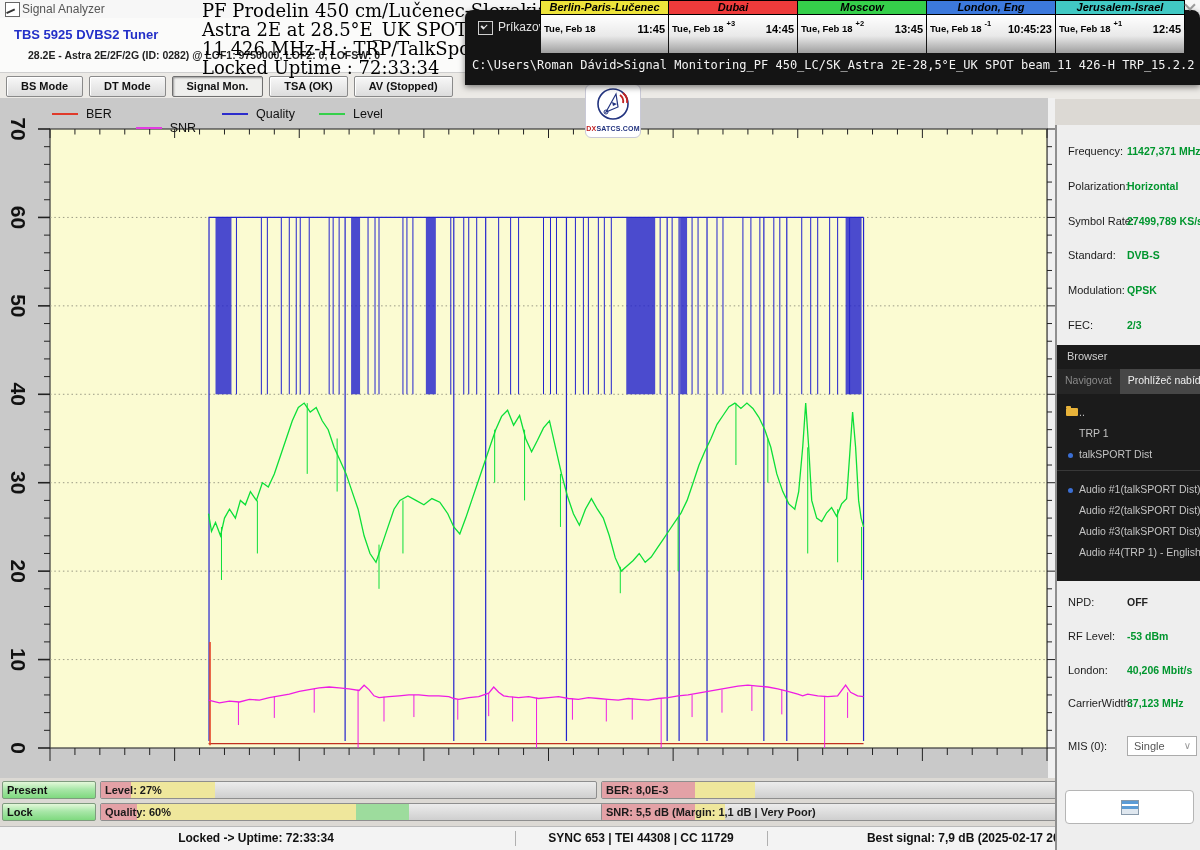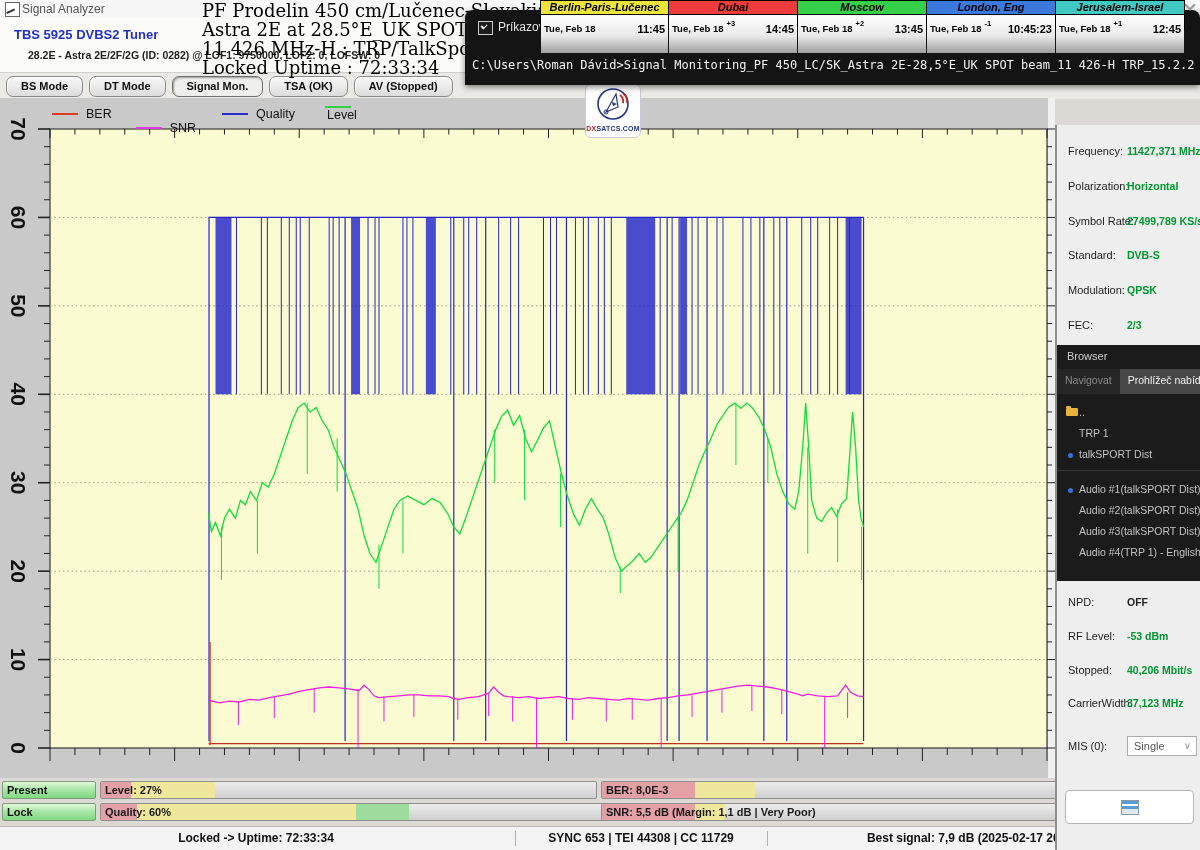--- a/index.html
+++ b/index.html
@@ -6,21 +6,21 @@
   #stage{position:relative;width:1200px;height:850px;overflow:hidden;background:#dcd9d4;}
   
   .win-top{position:absolute;left:0;top:0;width:1200px;height:18px;background:#f7f7f7;border-bottom:1px solid #dedede;}
   .win-title{position:absolute;left:22px;top:2px;font-size:12px;color:#555;}
   .app-icon{position:absolute;left:5px;top:2px;width:13px;height:13px;border:1px solid #666;background:#fff;}
   .app-icon:after{content:"";position:absolute;left:1px;top:7px;width:9px;height:4px;border-top:2px solid #333;transform:rotate(-25deg);}
   .tuner-area{position:absolute;left:0;top:18px;width:1200px;height:54px;background:#fbfbfa;}
   .tuner-title{position:absolute;left:14px;top:9px;font-size:13px;font-weight:bold;color:#2330c8;}
   .tuner-info{position:absolute;left:28px;top:31px;font-size:10.5px;font-weight:600;color:#222;}
   .mode-row{position:absolute;left:0;top:72px;width:1200px;height:26px;background:#eceae6;border-top:1px solid #cfcfcf;}
-  .mode-btn{display:inline-block;margin:3px 0 0 6px;padding:3px 14px 4px;font-size:11px;font-weight:600;color:#111;background:linear-gradient(180deg,#f8f8f8,#dcdcdc);border:1px solid #8a8a8a;border-radius:7px;box-shadow:inset 1px 1px 0 #fff;}
+  .mode-btn{display:inline-block;margin:3px 0 0 6px;padding:3px 14px 4px;font-size:11px;font-weight:600;color:#111;background:linear-gradient(180deg,#f8f8f8,#dcdcdc);border:1px solid #8a8a8a;border-radius:2px;box-shadow:inset 1px 1px 0 #fff;}
   .mode-btn.active{background:#efefed;box-shadow:inset 1px 1px 2px #9a9a9a;border-color:#6f6f6f;}
   
   #chart-widget{position:absolute;left:0;top:98px;width:1055px;height:680px;background:#c9c9c9;}
   #legend{position:absolute;left:0;top:6px;height:20px;display:flex;align-items:center;}
   .lg-item{display:flex;align-items:center;}
   .lg-swatch{width:26px;height:2px;}
   .lg-label{margin-left:8px;font-size:12.5px;color:#111;}
   
   #overlay-text{position:absolute;left:202px;top:1px;z-index:4;font-family:"DejaVu Serif",serif;font-size:18px;line-height:19px;color:#000;white-space:nowrap;}
   
@@ -99,21 +99,21 @@
           <span class="lg-label">BER</span>
         </div>
         <div class="lg-item" style="margin-left: 24px; margin-top: 28px;">
           <span class="lg-swatch" style="background: rgb(226, 58, 226);"></span>
           <span class="lg-label">SNR</span>
         </div>
         <div class="lg-item" style="margin-left: 26px;">
           <span class="lg-swatch" style="background: rgb(44, 44, 204);"></span>
           <span class="lg-label">Quality</span>
         </div>
-        <div class="lg-item" style="margin-left: 24px; flex-direction: column;">
+        <div class="lg-item" style="margin-left: 24px;">
           <span class="lg-swatch" style="background: rgb(53, 208, 74);"></span>
           <span class="lg-label">Level</span>
         </div>
       </div>
     <svg id="chart-svg" width="1055" height="680" viewBox="0 0 1055 680">
         <rect x="1048" y="0" width="7" height="680" fill="#f0f0f0"></rect>
         <rect x="50" y="31" width="997" height="619" fill="#fbfbd2" stroke="#3a3a3a" stroke-width="1.2"></rect>
         <line x1="50" x2="1047" y1="561.571" y2="561.571" stroke="#9b9b85" stroke-width="1" stroke-dasharray="1.5,2.8"></line>
         <line x1="50" x2="1047" y1="473.142" y2="473.142" stroke="#9b9b85" stroke-width="1" stroke-dasharray="1.5,2.8"></line>
         <line x1="50" x2="1047" y1="384.71299999999997" y2="384.71299999999997" stroke="#9b9b85" stroke-width="1" stroke-dasharray="1.5,2.8"></line>
@@ -534,21 +534,21 @@
     <div id="signal-rows">
         <div class="rp-row" style="top: 471px;">
           <span class="rp-label">NPD:</span>
           <span class="rp-value dark">OFF</span>
         </div>
         <div class="rp-row" style="top: 505px;">
           <span class="rp-label">RF Level:</span>
           <span class="rp-value">-53 dBm</span>
         </div>
         <div class="rp-row" style="top: 539px;">
-          <span class="rp-label">Stopped:</span>
+          <span class="rp-label">London:</span>
           <span class="rp-value">40,206 Mbit/s</span>
         </div>
         <div class="rp-row" style="top: 572px;">
           <span class="rp-label">CarrierWidth:</span>
           <span class="rp-value">37,123 MHz</span>
         </div>
       </div>
     <div class="rp-row" style="top:615px">
       <span class="rp-label">MIS (0):</span>
       <span id="mis-select"><span>Single</span><span class="chev">∨</span></span>

